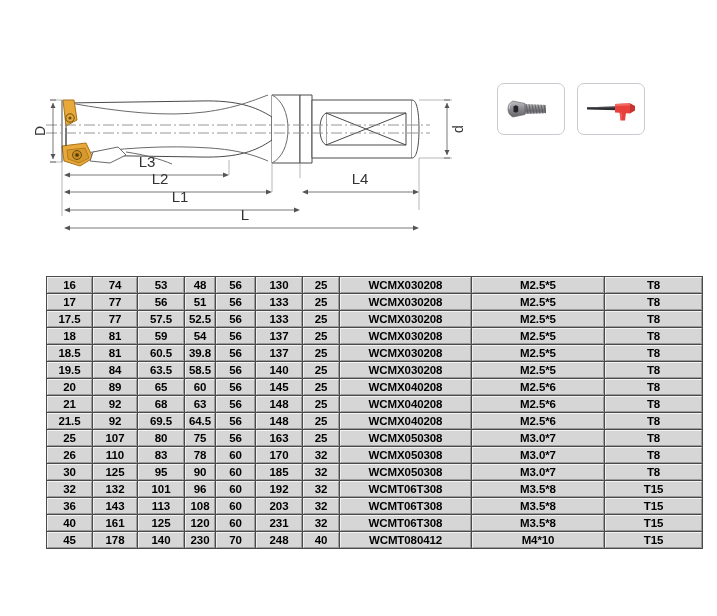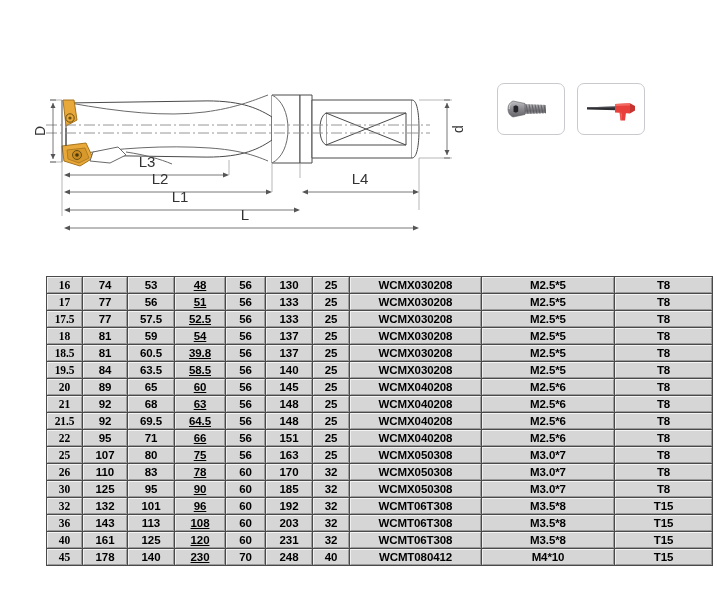--- a/index.html
+++ b/index.html
@@ -64,24 +64,24 @@
     vertical-align: middle;
     height: 16px;
     line-height: 14px;
     font-size: 11.5px;
     font-weight: bold;
     color: #000000;
     padding: 0 1px;
     white-space: nowrap;
     letter-spacing: -0.1px;
   }
-  td.c-d      { width: 35px; font-family: Liberation Serif, serif; }
+  td.c-d      { width: 45px; }
   td.c-l      { width: 44px; }
   td.c-l1     { width: 46px; }
-  td.c-l2     { width: 50px; text-decoration: underline; }
+  td.c-l2     { width: 30px; }
   td.c-l3     { width: 39px; }
   td.c-l4     { width: 46px; }
   td.c-dd     { width: 36px; }
   td.c-insert { width: 131px; font-size: 11.5px; }
   td.c-screw  { width: 132px; }
   td.c-key    { width: 97px; }
 </style>
 </head>
 <body>
 
@@ -364,32 +364,20 @@
             <td class="c-l1">69.5</td>
             <td class="c-l2">64.5</td>
             <td class="c-l3">56</td>
             <td class="c-l4">148</td>
             <td class="c-dd">25</td>
             <td class="c-insert">WCMX040208</td>
             <td class="c-screw">M2.5*6</td>
             <td class="c-key">T8</td>
           </tr>
           <tr>
-            <td class="c-d">22</td>
-            <td class="c-l">95</td>
-            <td class="c-l1">71</td>
-            <td class="c-l2">66</td>
-            <td class="c-l3">56</td>
-            <td class="c-l4">151</td>
-            <td class="c-dd">25</td>
-            <td class="c-insert">WCMX040208</td>
-            <td class="c-screw">M2.5*6</td>
-            <td class="c-key">T8</td>
-          </tr>
-          <tr>
             <td class="c-d">25</td>
             <td class="c-l">107</td>
             <td class="c-l1">80</td>
             <td class="c-l2">75</td>
             <td class="c-l3">56</td>
             <td class="c-l4">163</td>
             <td class="c-dd">25</td>
             <td class="c-insert">WCMX050308</td>
             <td class="c-screw">M3.0*7</td>
             <td class="c-key">T8</td>

